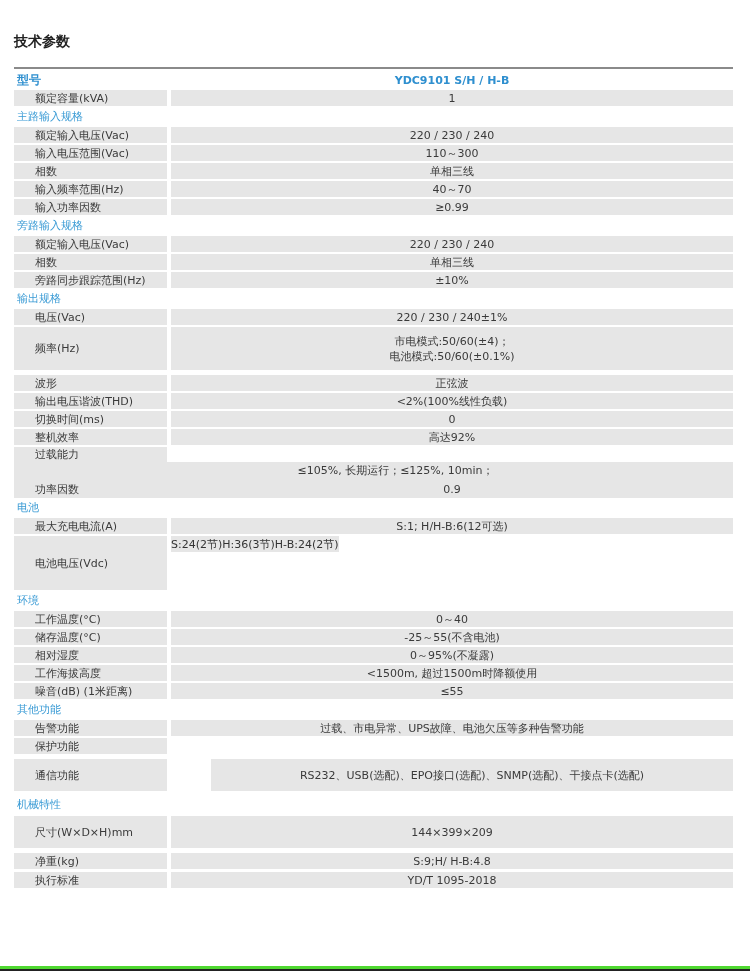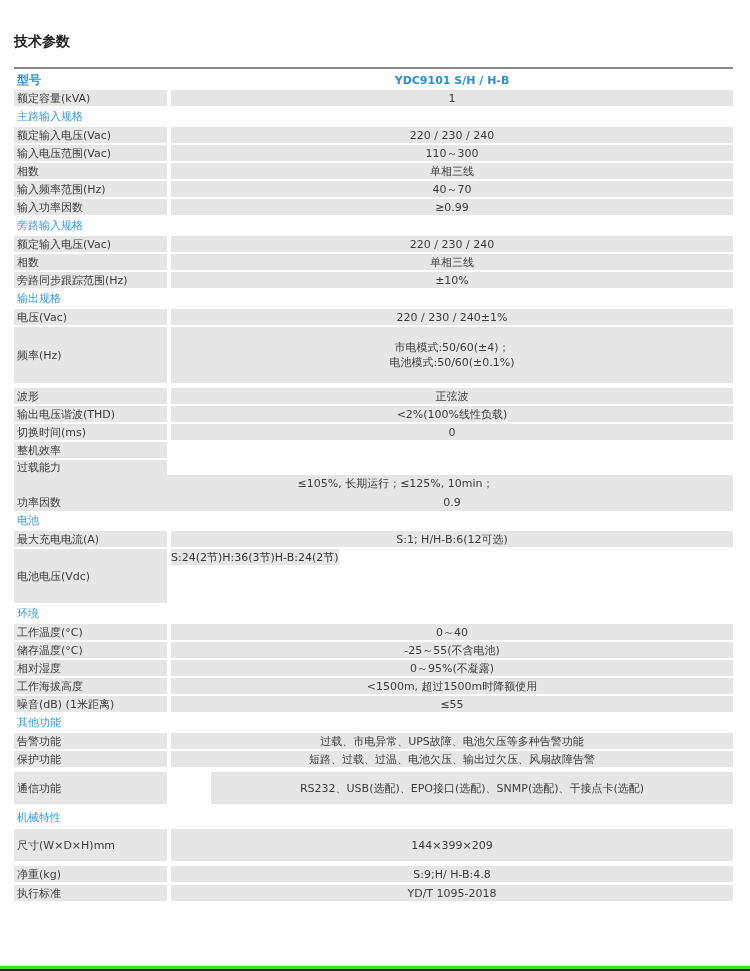--- a/index.html
+++ b/index.html
@@ -2,21 +2,21 @@
 <html><head>
 <meta charset="utf-8">
 <style>
   html, body { margin:0; padding:0; background:#ffffff; }
   body { width:750px; height:971px; position:relative; overflow:hidden;
          font-family:"DejaVu Sans","Liberation Sans",sans-serif; color:#333; }
   .title { position:absolute; left:14px; top:33px; font-size:14px; font-weight:bold; color:#222; }
   .rule { position:absolute; left:14px; top:67px; width:719px; height:2px; background:#8a8a8a; }
   .table { position:absolute; left:14px; top:72px; width:719px; }
   .row { display:flex; margin-bottom:2px; font-size:11px; }
-  .row .lbl { width:153px; background:#e6e6e6; padding-left:3px; box-sizing:border-box;
+  .row .lbl { width:153px; background:#e6e6e6; padding-left:21px; box-sizing:border-box;
               display:flex; align-items:center; margin-right:4px; color:#3a3a3a; }
   .row .val { flex:1; background:#e6e6e6; display:flex; flex-direction:column;
               justify-content:center; align-items:center; text-align:center; color:#3a3a3a; }
   .row.h17 .lbl, .row.h17 .val { height:16px; }
   .section { height:17px; margin-bottom:2px; font-size:11px; color:#3a9bd5; padding-left:3px;
              display:flex; align-items:center;text-align:center; }
   .header-row { display:flex; height:17px; margin-bottom:1px; font-size:11px; }
   .header-row .lbl { width:157px; padding-left:3px; box-sizing:border-box; color:#2e8fcf; font-weight:bold; font-size:12px; display:flex; align-items:center; }
   .header-row .val { flex:1; text-align:left; color:#2e8fcf; font-weight:bold; display:flex; align-items:center; justify-content:center; }
   .stack { flex:1; display:flex; flex-direction:row; }
@@ -77,41 +77,42 @@
   <div class="row h17">
     <div class="lbl">旁路同步跟踪范围(Hz)</div>
     <div class="val">±10%</div>
   </div>
 
   <div class="section">输出规格</div>
   <div class="row h17">
     <div class="lbl">电压(Vac)</div>
     <div class="val">220 / 230 / 240±1%</div>
   </div>
-  <div class="row" style="height:56px;margin-top:2px;margin-bottom:5px;border-radius:14px;">
+  <div class="row" style="height:43px;margin-top:2px;margin-bottom:5px;border-radius:14px;">
     <div class="lbl">频率(Hz)</div>
     <div class="val">
       <span>市电模式:50/60(±4)；</span>
       <span>电池模式:50/60(±0.1%)</span>
     </div>
   </div>
   <div class="row h17">
     <div class="lbl">波形</div>
     <div class="val">正弦波</div>
   </div>
   <div class="row h17">
     <div class="lbl">输出电压谐波(THD)</div>
     <div class="val">&lt;2%(100%线性负载)</div>
   </div>
   <div class="row h17">
     <div class="lbl">切换时间(ms)</div>
     <div class="val">0</div>
   </div>
   <div class="row h17">
     <div class="lbl">整机效率</div>
+    <div class="val">高达92%</div>
   </div>
   <div class="row" style="height:32px;flex-direction:column;">
     <div class="lbl">过载能力</div>
     <div class="val" style="line-height:18px;padding-left:44px;">
       <span>≤105%, 长期运行；≤125%, 10min；</span>
       <span>≤150%, 30s；&gt;150%, 立即转旁路</span>
     </div>
   </div>
   <div class="row h17">
     <div class="lbl">功率因数</div>
@@ -154,21 +155,20 @@
     <div class="val">≤55</div>
   </div>
 
   <div class="section">其他功能</div>
   <div class="row h17">
     <div class="lbl">告警功能</div>
     <div class="val">过载、市电异常、UPS故障、电池欠压等多种告警功能</div>
   </div>
   <div class="row h17">
     <div class="lbl">保护功能</div>
-    <div class="val">短路、过载、过温、电池欠压、输出过欠压、风扇故障告警</div>
   </div>
   <div class="row" style="height:32px;margin-top:5px;margin-bottom:5px;gap:40px;">
     <div class="lbl">通信功能</div>
     <div class="val">RS232、USB(选配)、EPO接口(选配)、SNMP(选配)、干接点卡(选配)</div>
   </div>
 
   <div class="section">机械特性</div>
   <div class="row" style="height:32px;margin-top:3px;margin-bottom:5px;">
     <div class="lbl">尺寸(W×D×H)mm</div>
     <div class="val">144×399×209</div>

